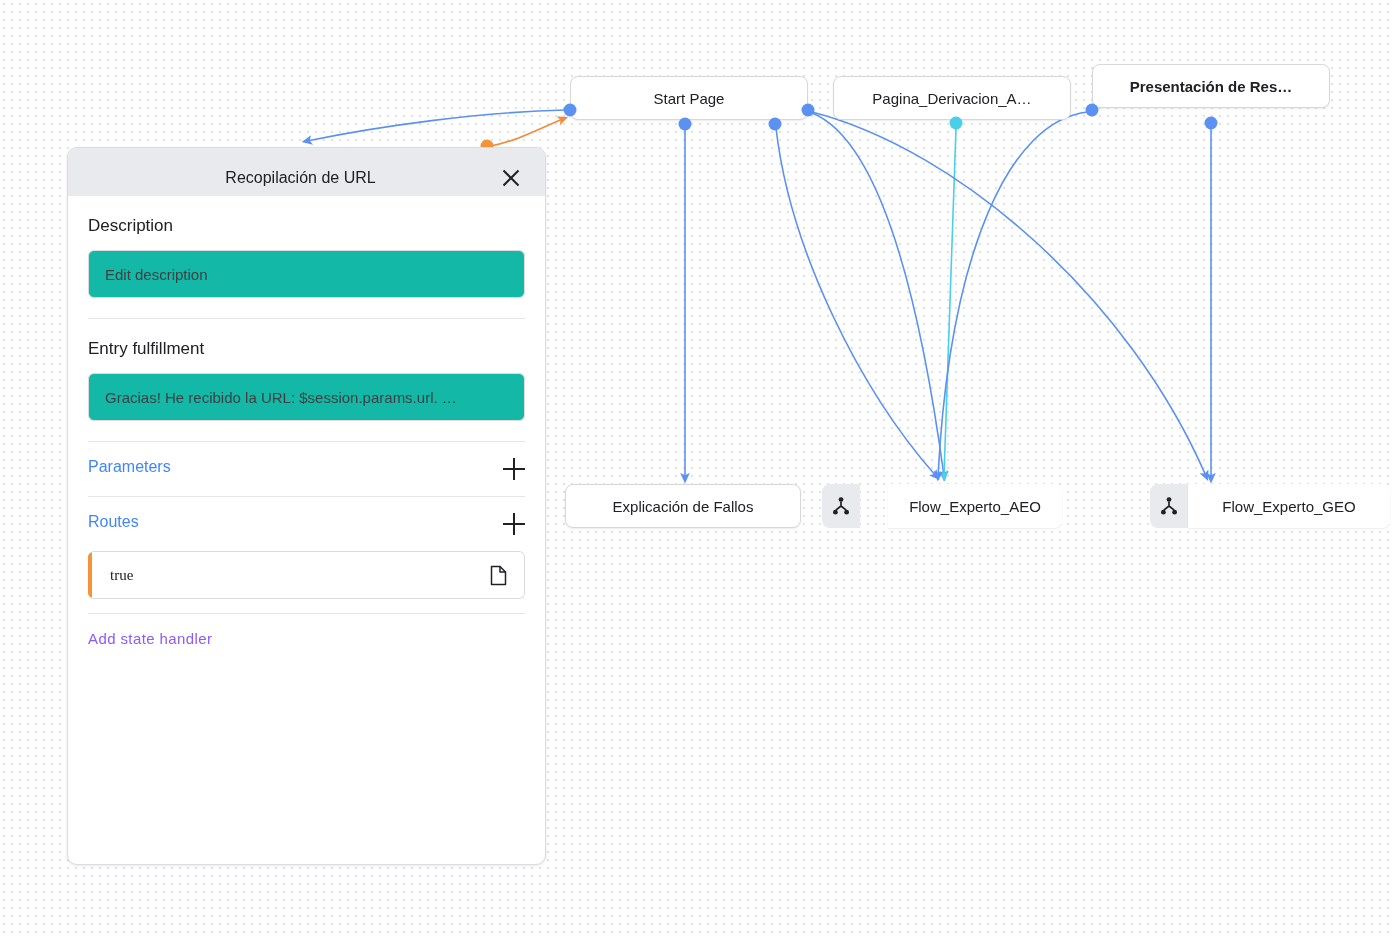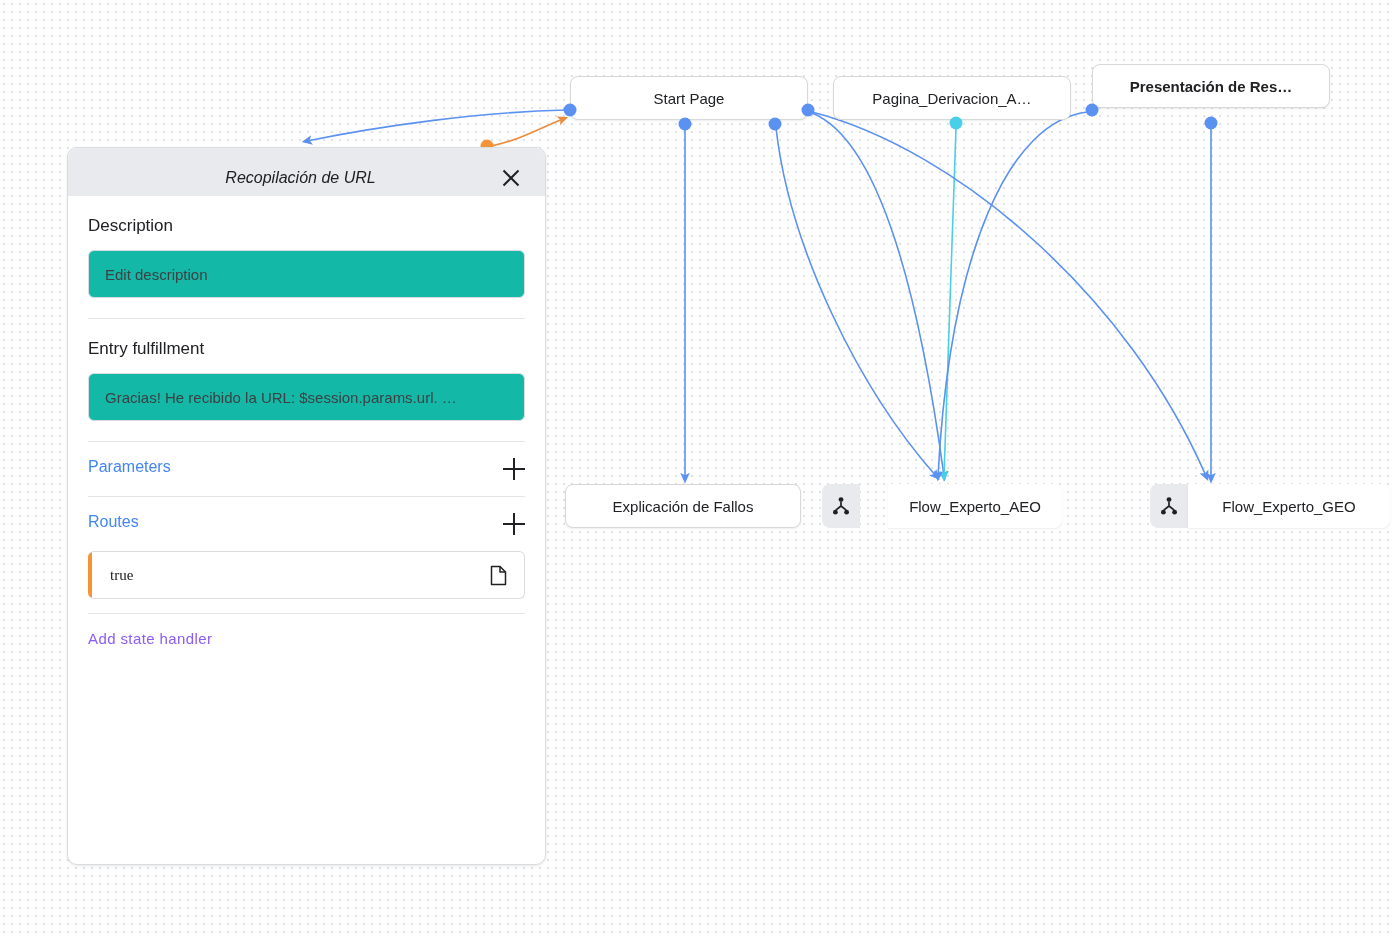--- a/index.html
+++ b/index.html
@@ -76,21 +76,20 @@
     box-shadow: 0 1px 3px rgba(60,64,67,.12);
     display: flex; flex-direction: column;
   }
   #panel-header {
     height: 48px;
     background: #e9eaed;
     display: flex; align-items: center;
     padding: 12px 16px 0 0;
     position: relative;
     flex: 0 0 48px;
-    font-style: italic;
   }
   #panel-header .title {
     flex: 1; text-align: center;
     font-size: 16px; color: #202124;
     padding-left: 40px;
   }
   #close-btn {
     width: 36px; height: 36px;
     display: flex; align-items: center; justify-content: center;
     cursor: pointer; border-radius: 50%;

